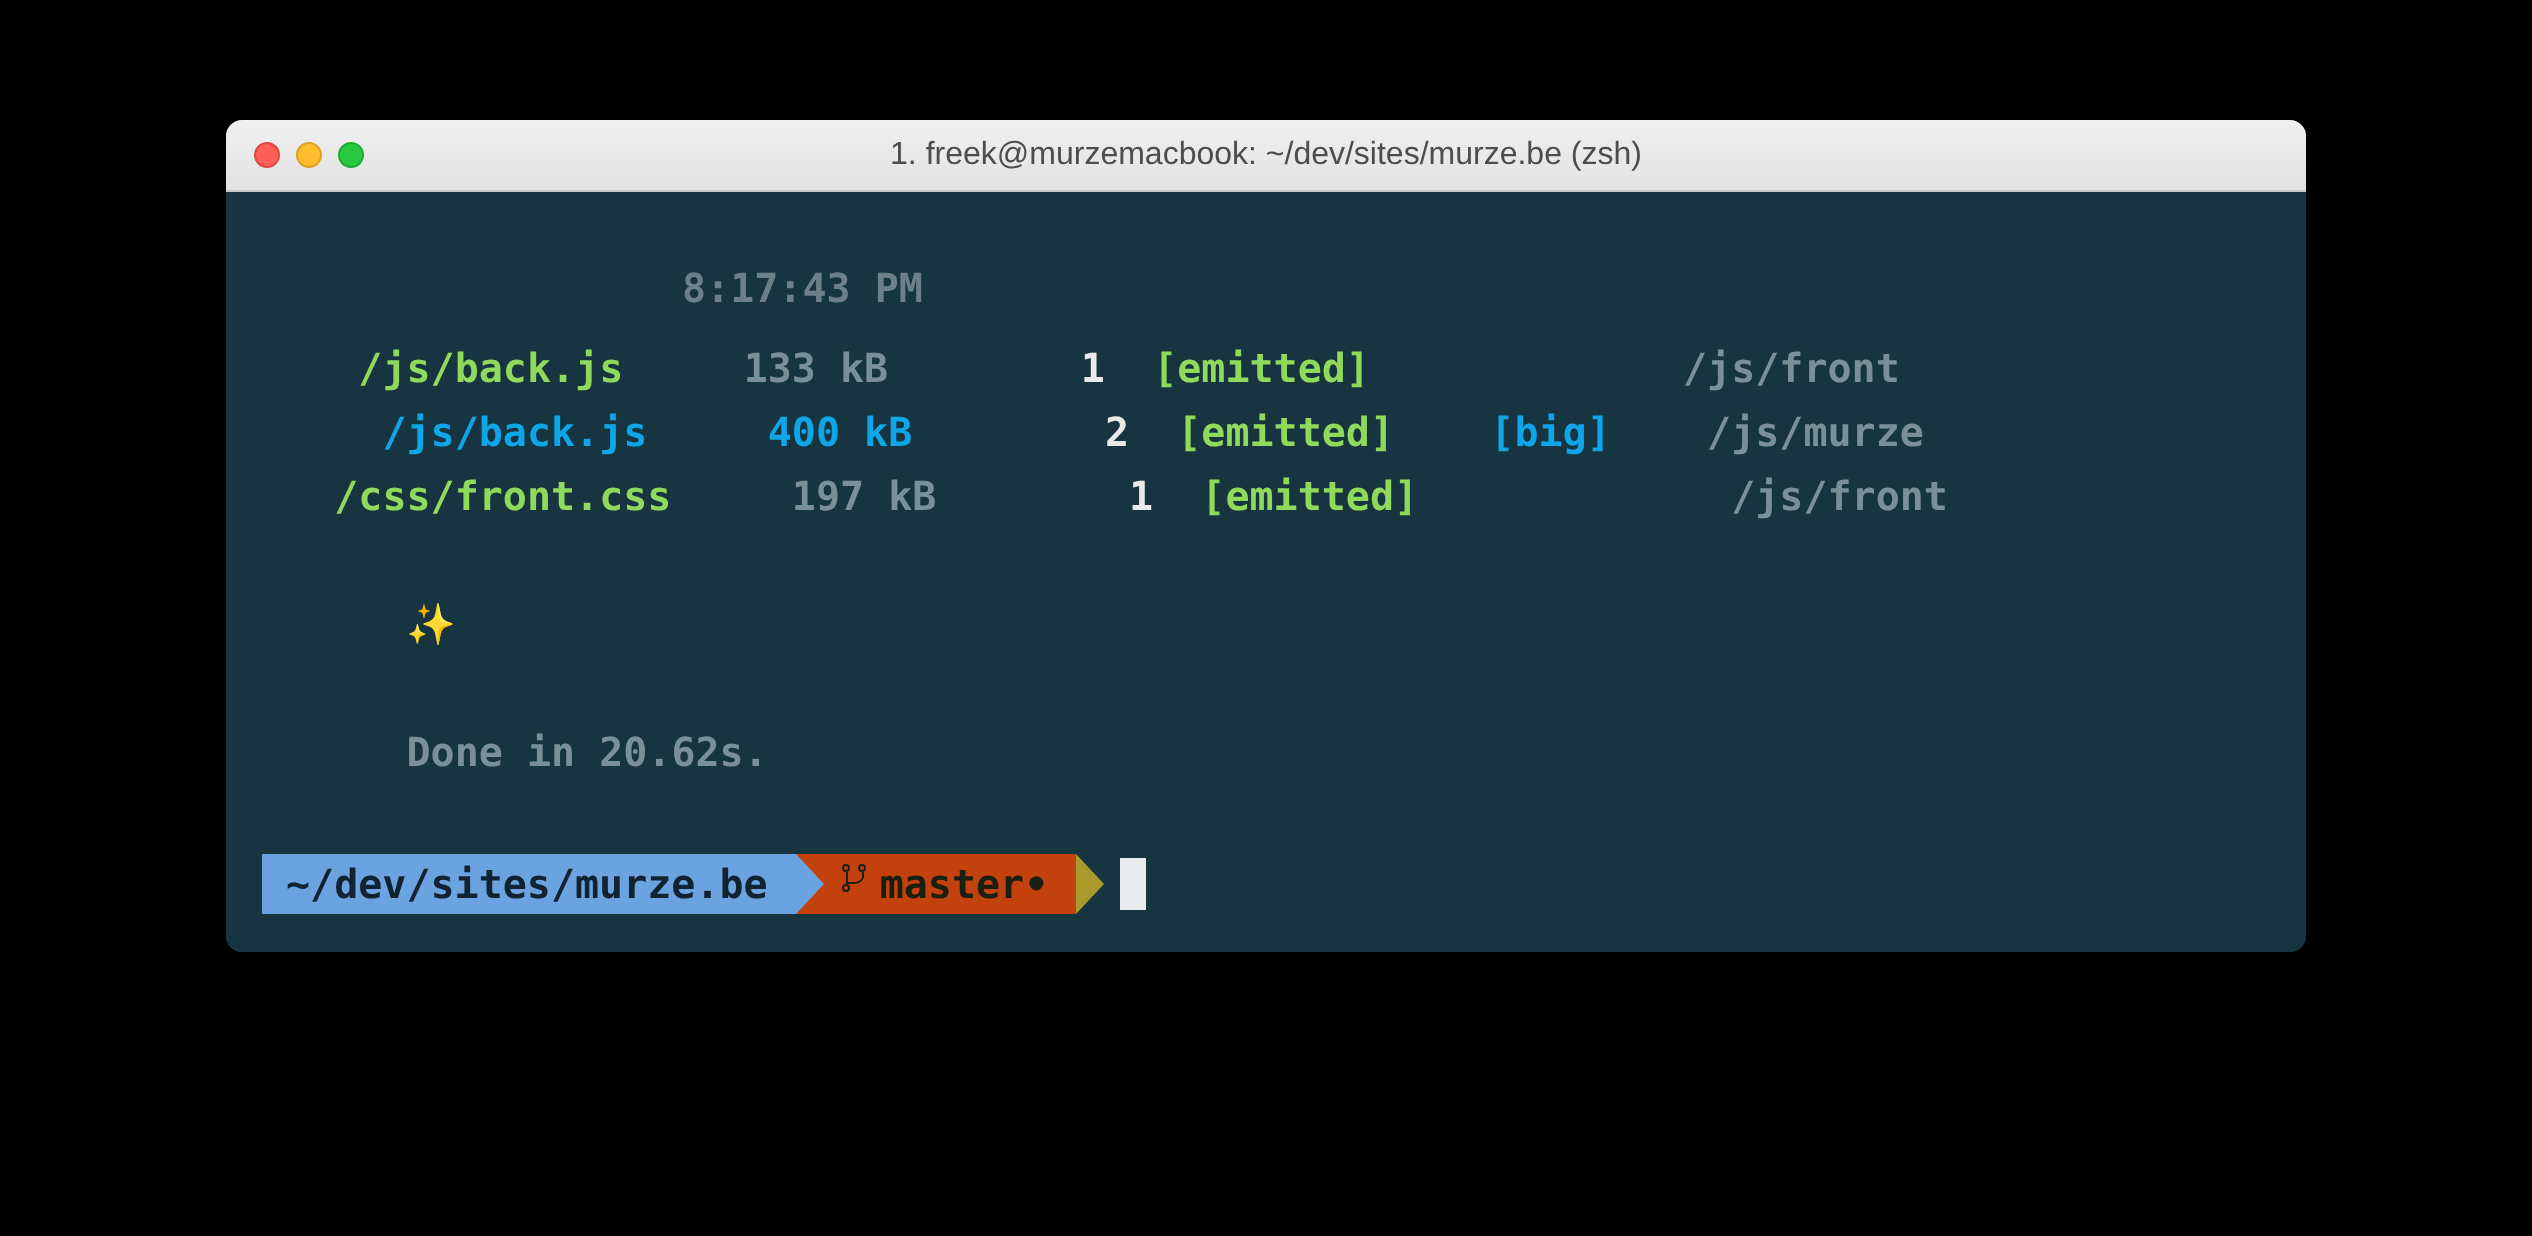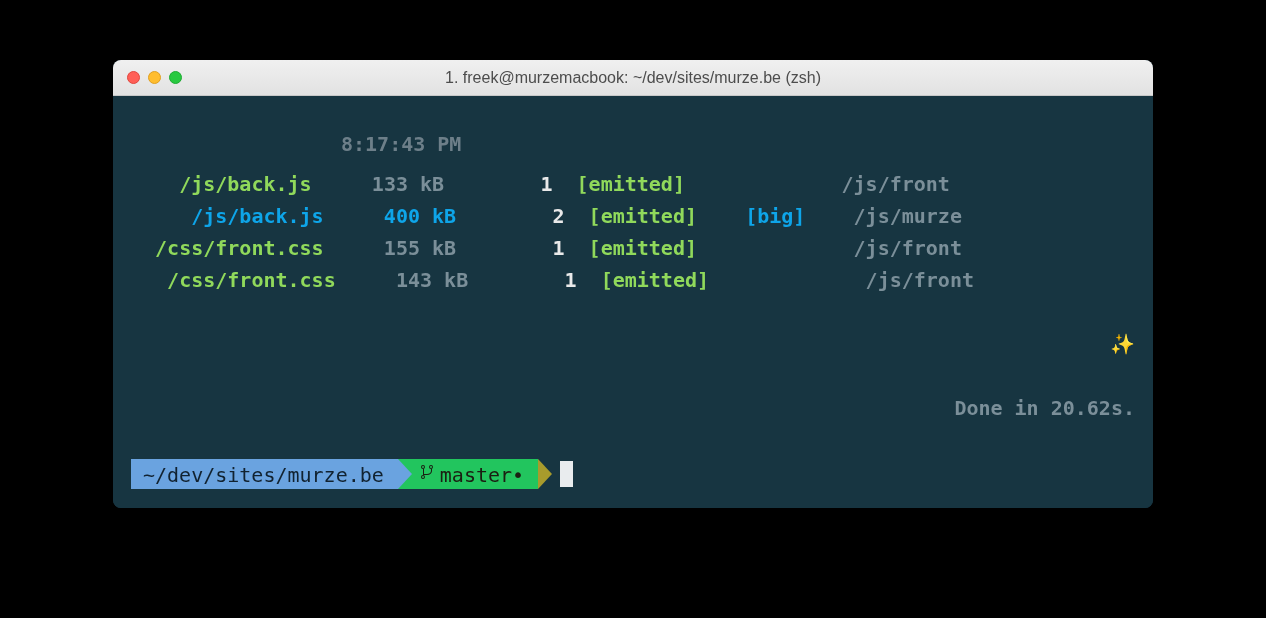--- a/index.html
+++ b/index.html
@@ -63,51 +63,50 @@
       color: #6d7f89;
       padding-left: 210px;
     }
     .row { white-space: pre; font-family: inherit; }
     .hdr   { color: #e9e9e9; }
     .green-t { color: #90d95b; }
     .yellow-t { color: #0ea5e9; }
     .gray-t { color: #7b8f99; }
     .done {
       color: #7b8f99;
-      text-align: right;
     }
     .sparkle { filter: saturate(1); }
     .prompt {
       display: flex;
       align-items: center;
       height: 32px;
       font-size: 20px;
       margin-top: 2px;
     }
     .seg {
       display: flex;
-      align-items: flex-start;
+      align-items: center;
       height: 30px;
       padding: 0 14px 0 12px;
       position: relative;
-      font-weight: 400;
+      font-weight: 700;
     }
     .seg .arrow {
       position: absolute;
       right: -14px;
       top: 0;
       width: 0; height: 0;
       border-top: 15px solid transparent;
       border-bottom: 15px solid transparent;
       border-left: 14px solid currentColor;
       z-index: 2;
     }
     .seg-path { background: #6aa3e0; color: #112230; }
     .seg-path .arrow { color: #6aa3e0; }
-    .seg-git { background: #22c55e; color: #1b1f12; padding-left: 22px; }
+    .seg-git { background: #c2410c; color: #1b1f12; padding-left: 22px; }
     .seg-git .arrow { color: #a89b2c; }
     .git-icon {
       display: inline-block;
       transform: translateY(-1px);
       margin-right: 6px;
     }
     .cursor {
       width: 13px;
       height: 26px;
       background: #e9ecee;
@@ -127,22 +126,21 @@
     <div class="title">1. freek@murzemacbook: ~/dev/sites/murze.be (zsh)</div>
   </div>
 
   <div class="terminal">
     <div class="row timestamp">8:17:43 PM</div>
     <div class="row" style="height:8px"></div>
 
     <div id="table-area">
         <div class="row"><span class="green-t">    /js/back.js</span>  <span class="gray-t">   133 kB</span>  <span class="hdr">      1</span>  <span class="green-t">[emitted]  </span>  <span class="yellow-t">       </span>  <span class="gray-t">/js/front</span></div>
         <div class="row"><span class="yellow-t">     /js/back.js</span>  <span class="yellow-t">   400 kB</span>  <span class="hdr">      2</span>  <span class="green-t">[emitted]  </span>  <span class="yellow-t">[big]  </span>  <span class="gray-t">/js/murze</span></div>
-        <div class="row"><span class="green-t">  /css/front.css</span>  <span class="gray-t">   155 kB</span>  <span class="hdr">      1</span>  <span class="green-t">[emitted]  </span>  <span class="yellow-t">       </span>  <span class="gray-t">/js/front</span></div>
-        <div class="row"><span class="green-t">   /css/front.css</span>  <span class="gray-t">   143 kB</span>  <span class="hdr">      1</span>  <span class="green-t">[emitted]  </span>  <span class="yellow-t">       </span>  <span class="gray-t">/js/front</span></div>
+        <div class="row"><span class="green-t">   /css/front.css</span>  <span class="gray-t">   197 kB</span>  <span class="hdr">      1</span>  <span class="green-t">[emitted]  </span>  <span class="yellow-t">       </span>  <span class="gray-t">/js/front</span></div>
       </div>
 
     <div class="row done">
       <span class="sparkle">✨</span>
       <span> </span>
       <span>Done in 20.62s.</span>
     </div>
 
     <div class="prompt">
       <div class="seg seg-path">

